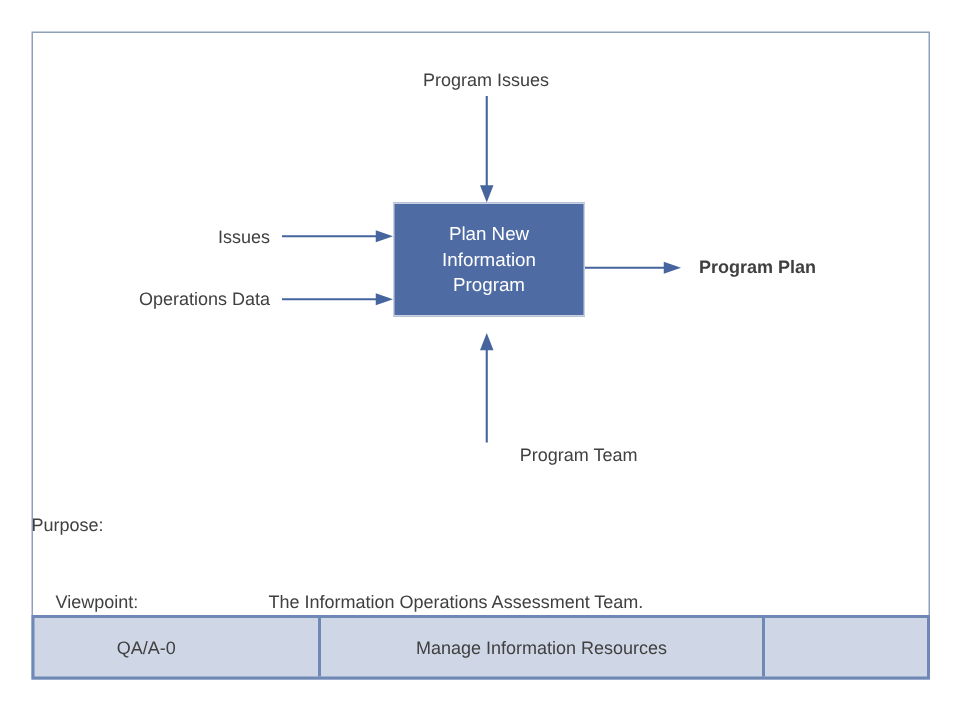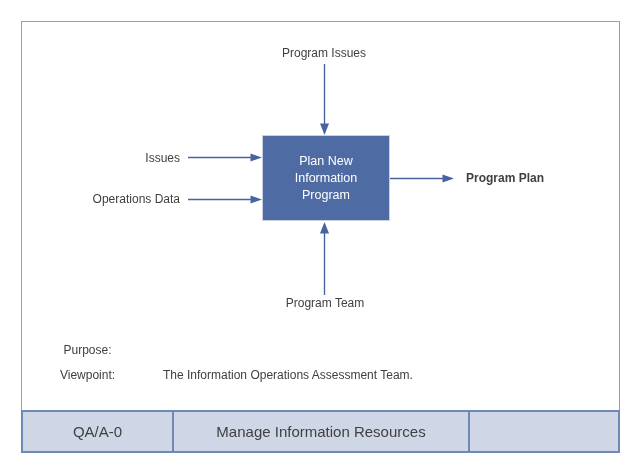--- a/index.html
+++ b/index.html
@@ -14,53 +14,53 @@
     font-family:"Liberation Sans", sans-serif;color:var(--text);overflow:hidden;
   }
   .frame{
     position:absolute;left:21px;top:21px;width:599px;height:432px;
     border:1px solid var(--frame-border);box-sizing:border-box;
   }
   .arrows{position:absolute;left:0;top:0;width:640px;height:472px;}
   .arrow-line{stroke:var(--arrow);stroke-width:1.4;fill:none;}
   .arrow-head{fill:var(--arrow);stroke:none;}
   .activity-box{
-    position:absolute;left:262px;top:135px;width:128px;height:86px;
+    position:absolute;left:262px;top:135px;width:128px;height:76px;
     background:var(--box-fill);border:1px solid var(--box-border);box-sizing:border-box;
     display:flex;align-items:center;justify-content:center;
   }
   .activity-box .boxtext{
     color:var(--box-text);font-size:12.5px;line-height:17px;text-align:center;
     white-space:pre-line;
   }
   .lbl{position:absolute;font-size:12px;line-height:14px;color:var(--text);white-space:nowrap;}
   .lbl-charter{left:224px;top:46px;width:200px;text-align:center;}
   .lbl-issues{left:60px;top:151px;width:120px;text-align:right;}
   .lbl-opsdata{left:40px;top:192px;width:140px;text-align:right;}
   .lbl-plan{left:466px;top:171px;font-weight:bold;}
-  .lbl-team{left:225px;top:296px;width:200px;text-align:center;}
+  .lbl-team{left:225px;top:296px;width:200px;text-align:right;}
   .meta-row{
     position:absolute;left:21px;width:599px;display:flex;align-items:flex-start;
     font-size:12px;line-height:14px;color:var(--text);
   }
-  .meta-row .meta-label{width:133px;text-align:center;flex:0 0 133px;}
+  .meta-row .meta-label{width:133px;text-align:left;flex:0 0 133px;}
   .meta-row .meta-text{margin-left:9px;}
   .row-purpose{top:343px;}
-  .row-viewpoint{top:368px;}
+  .row-viewpoint{top:394px;padding-left:16px;}
   .title-block{
     position:absolute;left:21px;top:410px;width:599px;height:43px;
     background:var(--footer-fill);border:2px solid var(--footer-border);
     box-sizing:border-box;display:flex;
   }
   .tb-cell{
     display:flex;align-items:center;justify-content:center;
-    font-size:15px;color:var(--text);box-sizing:border-box;
+    font-size:12px;color:var(--text);box-sizing:border-box;
   }
   .tb-node{flex:0 0 149px;}
-  .tb-title{flex:0 0 298px;border-left:2px solid var(--footer-border);border-right:2px solid var(--footer-border);}
+  .tb-title{flex:0 0 298px;border-left:2px solid var(--footer-border);border-right:2px solid var(--footer-border);margin-left:40px;}
   .tb-number{flex:1;}
 </style>
 </head>
 <body>
 
 <div class="canvas">
 
   <div class="frame"></div>
 
   <svg class="arrows" viewBox="0 0 640 472">

